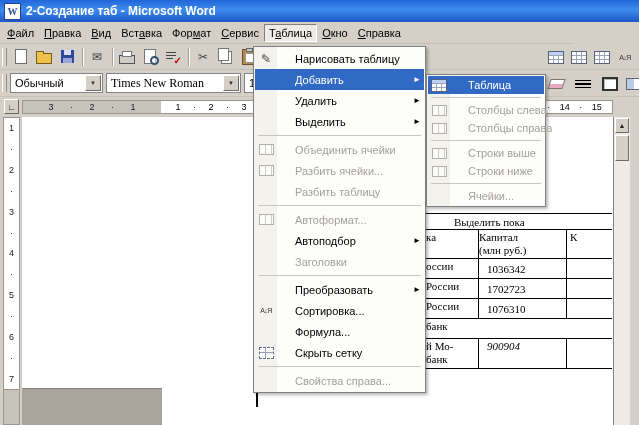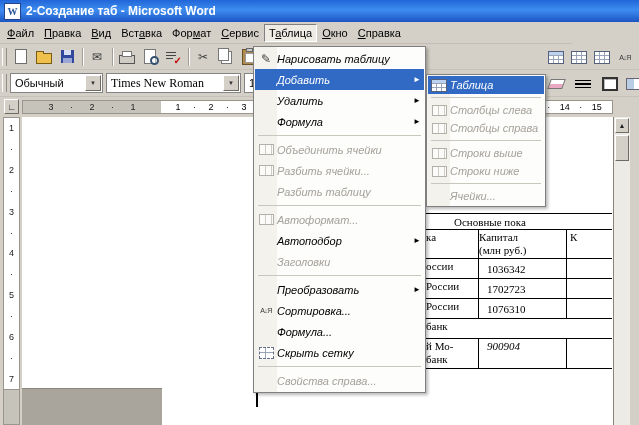--- a/index.html
+++ b/index.html
@@ -122,21 +122,21 @@
      border:1px solid;border-color:#FFF #6F6B63 #6F6B63 #FFF;box-sizing:border-box;}
   
   .menu{position:absolute;z-index:30;border:1px solid #808080;padding:1px;
      background:linear-gradient(to right,#F4F2EC 0,#F4F2EC 23px,#FDFDFB 23px);
      box-shadow:2px 2px 3px rgba(0,0,0,0.28);box-sizing:border-box;font-size:11px;}
   #menu-table{left:253px;top:46px;width:173px;}
   #menu-add{left:426px;top:74px;width:120px;}
   .mi{display:flex;align-items:center;height:21px;color:#000;padding-right:3px;}
   .smi{height:18px;}
   .mi .ic{width:22px;height:100%;display:flex;align-items:center;justify-content:center;flex:none;}
-  .mi .lbl{flex:1;padding-left:0;white-space:nowrap;font-style:italic;}
+  .mi .lbl{flex:1;padding-left:18px;white-space:nowrap;}
   .mi .arr{width:11px;font-size:8px;text-align:right;flex:none;}
   .mi.selected{background:#316AC5;color:#fff;align-items:center;}
   .mi.disabled{color:#A5A19B;}
   .msep{border-top:1px solid #C9C6BE;margin:3px 3px;}
   .ic-cells{width:13px;height:9px;border:1px solid #B3B0AA;background:
      repeating-linear-gradient(90deg,transparent 0 5px,#CFCCC6 5px 6px),#FBFBF9;}
 </style>
 </head>
 <body>
 
@@ -279,21 +279,21 @@
       <span class="tick">7</span>
     </div>
   <div class="vruler-below"></div>
 
   <div class="page">
     <div class="endgrey"></div>
     <div class="caret"></div>
 
     <div class="dtable">
       <div class="trow title">
-        <span>Основные пока</span>
+        <span>Выделить пока</span>
       </div>
       <div class="trow head">
         <span class="c1">ка</span>
         <span class="c2">
           <span class="lh13" style="display:block;">Капитал</span>
           <span class="lh13" style="display:block;">(млн руб.)</span>
         </span>
         <span class="c3">К</span>
       </div>
       <div class="trow r">
@@ -355,21 +355,21 @@
     <span class="lbl">Добавить</span>
     <span class="arr">►</span>
   </div>
   <div class="mi">
     <span class="ic"></span>
     <span class="lbl">Удалить</span>
     <span class="arr">►</span>
   </div>
   <div class="mi">
     <span class="ic"></span>
-    <span class="lbl">Формула</span>
+    <span class="lbl">Выделить</span>
     <span class="arr">►</span>
   </div>
   <div class="msep"></div>
   <div class="mi disabled">
     <span class="ic">
         <span class="ic-cells"></span>
       </span>
     <span class="lbl">Объединить ячейки</span>
       <span class="arr"></span>
   </div>

